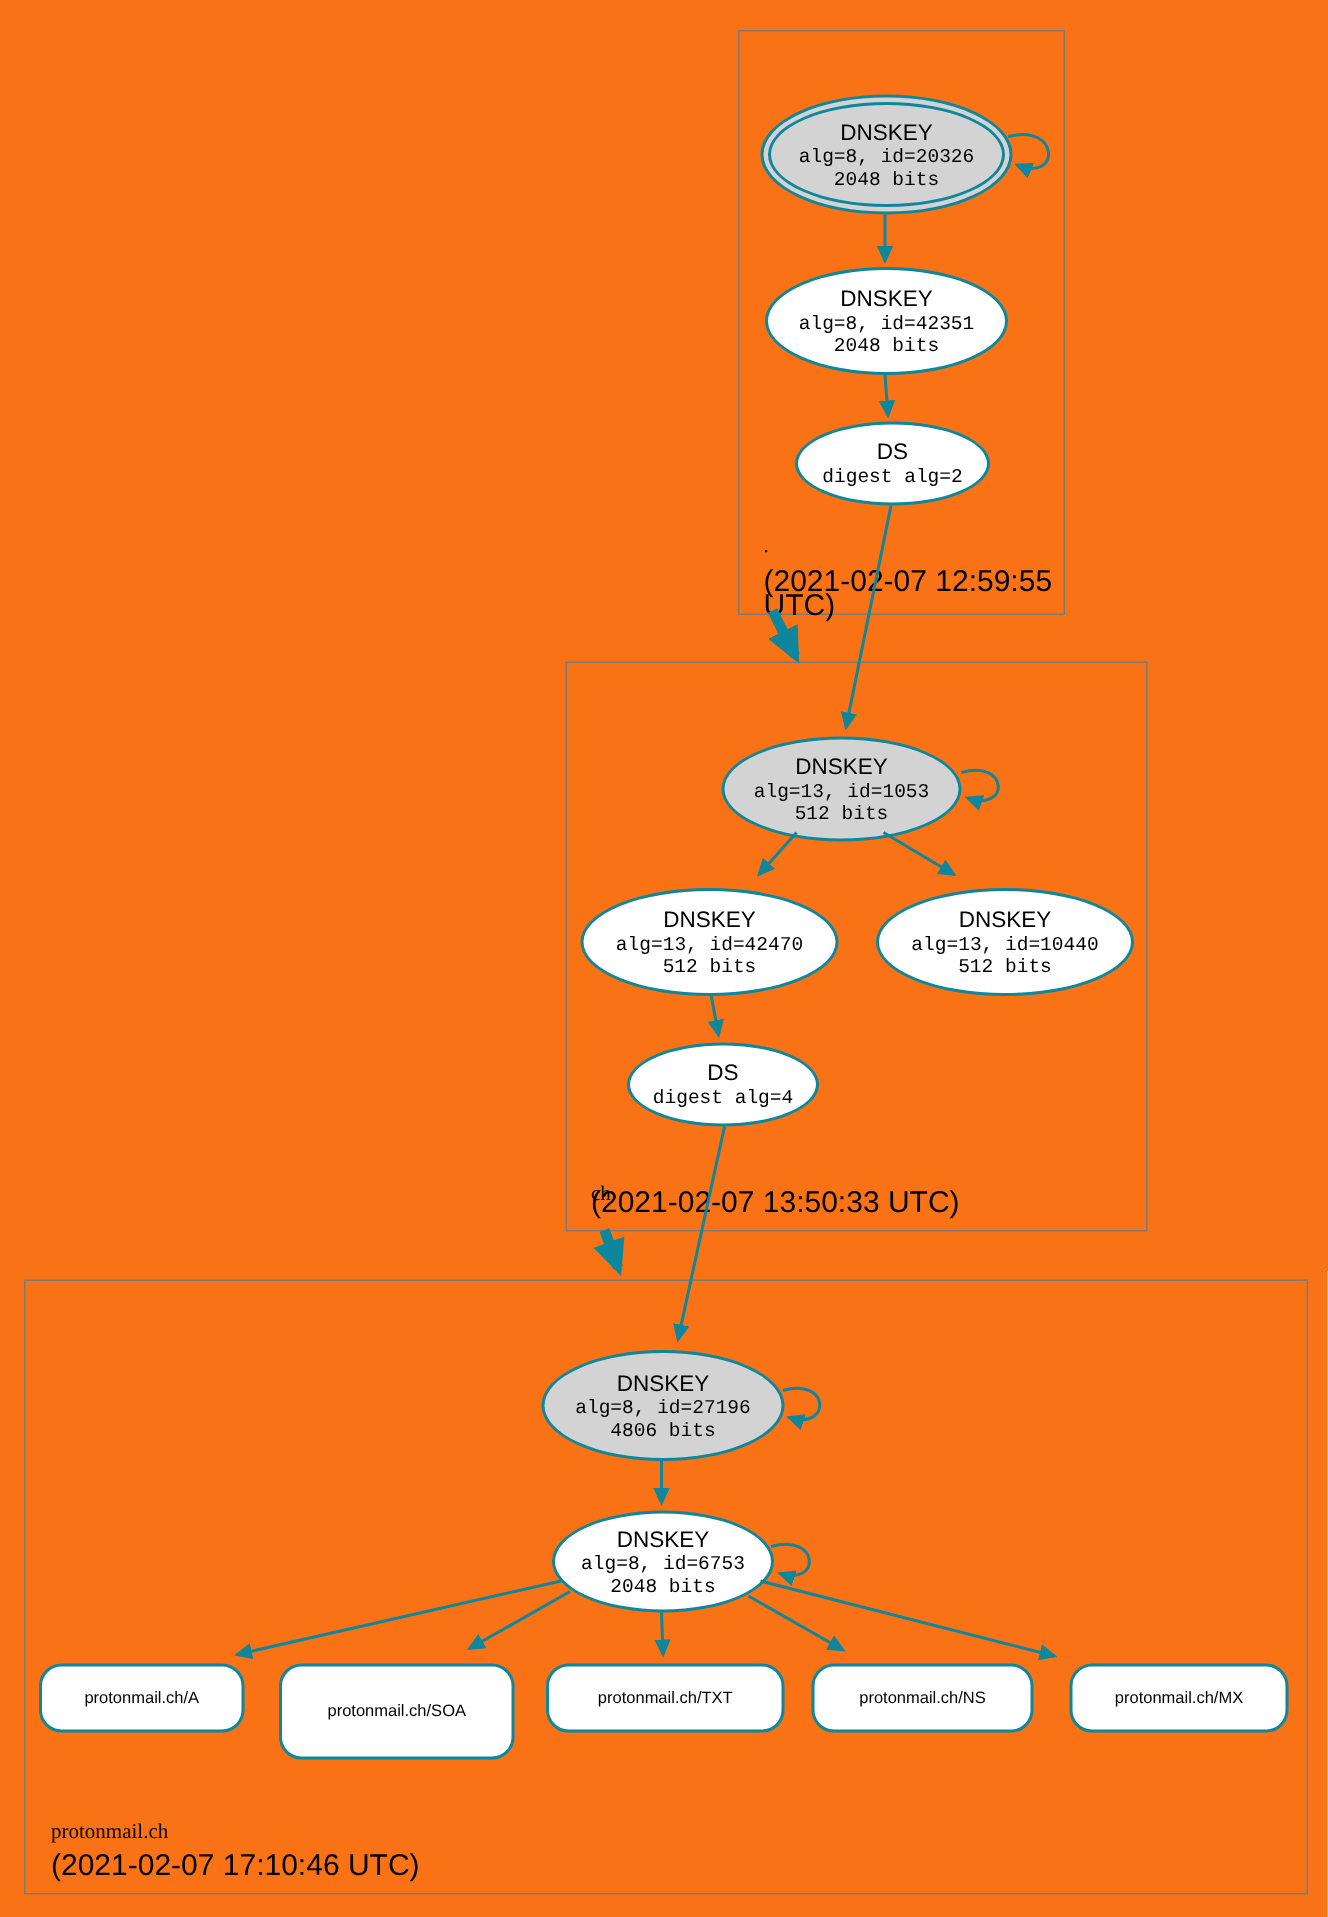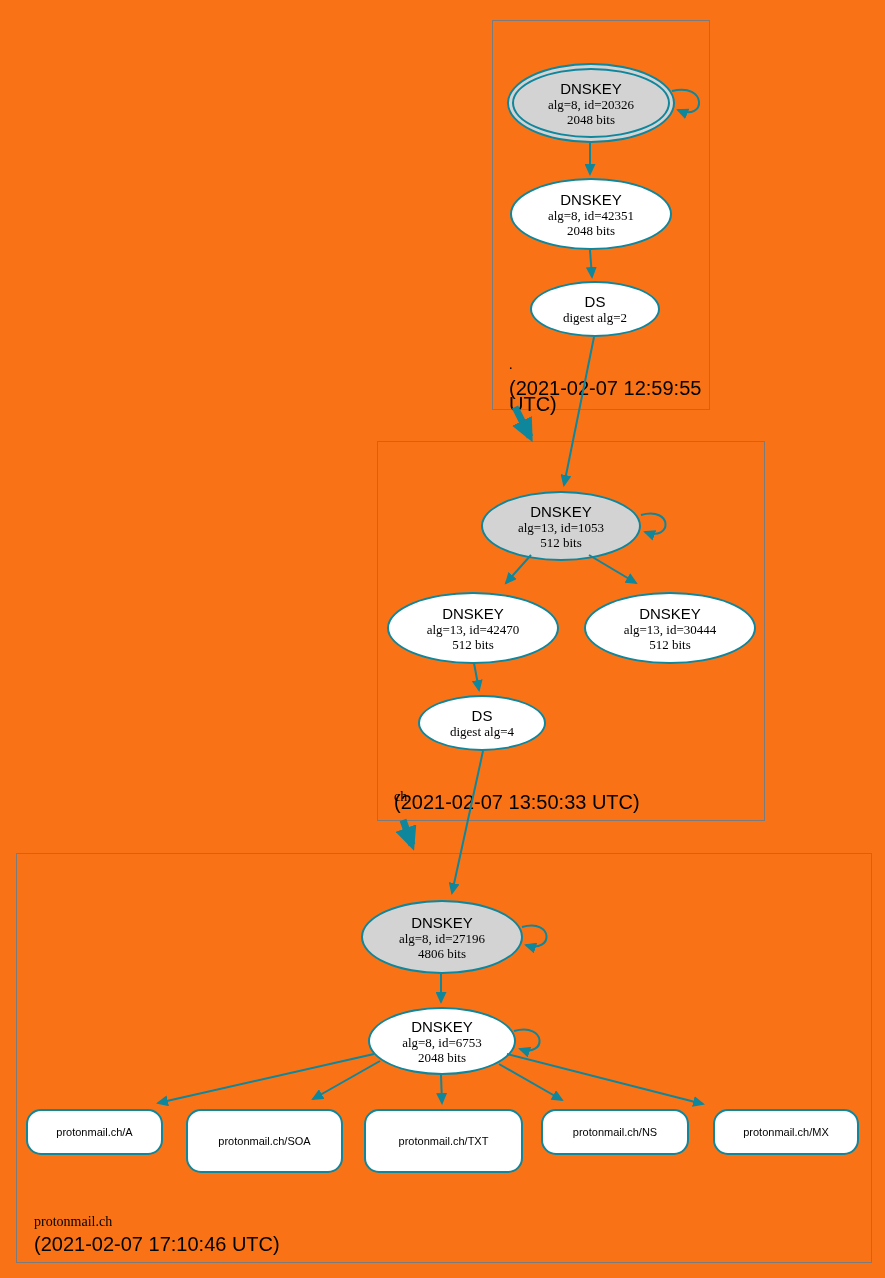--- a/index.html
+++ b/index.html
@@ -18,21 +18,21 @@
   .zone-box{position:absolute;border:1px solid var(--box-border);background:transparent;z-index:0;}
   .zone-label{position:absolute;font-family:"Liberation Serif",serif;font-size:14px;line-height:16px;z-index:2;}
   .zone-ts{position:absolute;font-family:Liberation Sans, sans-serif;font-size:20px;line-height:16px;z-index:2;}
   .node{position:absolute;z-index:2;display:flex;flex-direction:column;align-items:center;
         justify-content:center;text-align:center;box-sizing:border-box;}
   .ellipse{border:2px solid var(--accent);border-radius:50%;background:#fff;}
   .ksk{background:var(--ksk-fill);}
   .double-inner{position:absolute;inset:3px;border:2px solid var(--accent);border-radius:50%;
         display:flex;flex-direction:column;align-items:center;justify-content:center;background:var(--ksk-fill);}
   .node-title{font-family:"Liberation Sans",sans-serif;font-size:15px;line-height:17px;}
-  .node-detail{font-family:Liberation Serif, serif;font-size:13px;line-height:15px;}
+  .node-detail{font-family:Liberation Mono, monospace;font-size:13px;line-height:15px;}
   .rrset{position:absolute;z-index:2;border:2px solid var(--accent);border-radius:15px;background:#fff;
          display:flex;align-items:center;justify-content:center;font-size:11px;box-sizing:border-box;}
 </style>
 </head>
 <body>
 
 <div class="canvas">
 
   <svg class="edges" width="885" height="1278" viewBox="0 0 885 1278">
     <defs>
@@ -94,21 +94,21 @@
       <span class="node-detail">alg=13, id=1053</span>
       <span class="node-detail">512 bits</span>
     </div>
     <div class="node ellipse" style="left:9px;top:150px;width:172px;height:72px;">
       <span class="node-title">DNSKEY</span>
       <span class="node-detail">alg=13, id=42470</span>
       <span class="node-detail">512 bits</span>
     </div>
     <div class="node ellipse" style="left:206px;top:150px;width:172px;height:72px;">
       <span class="node-title">DNSKEY</span>
-      <span class="node-detail">alg=13, id=30444</span>
+      <span class="node-detail">alg=13, id=10440</span>
       <span class="node-detail">512 bits</span>
     </div>
     <div class="node ellipse" style="left:40px;top:253px;width:128px;height:56px;">
       <span class="node-title">DS</span>
       <span class="node-detail">digest alg=4</span>
     </div>
     <div class="zone-label" style="left:16px;top:328px;margin-top:19px;">ch</div>
     <div class="zone-ts" style="left:16px;top:352px;">(2021-02-07 13:50:33 UTC)</div>
   </div>
 
@@ -118,20 +118,20 @@
       <span class="node-detail">alg=8, id=27196</span>
       <span class="node-detail">4806 bits</span>
     </div>
     <div class="node ellipse" style="left:351px;top:153px;width:148px;height:68px;">
       <span class="node-title">DNSKEY</span>
       <span class="node-detail">alg=8, id=6753</span>
       <span class="node-detail">2048 bits</span>
     </div>
     <div class="rrset" style="left:9px;top:255px;width:137px;height:46px;">protonmail.ch/A</div>
     <div class="rrset" style="left:169px;top:255px;width:157px;height:64px;text-align:center;">protonmail.ch/SOA</div>
-    <div class="rrset" style="left:347px;top:255px;width:159px;height:64px;">protonmail.ch/TXT</div>
+    <div class="rrset" style="left:347px;top:255px;width:159px;height:46px;">protonmail.ch/TXT</div>
     <div class="rrset" style="left:696px;top:255px;width:146px;height:46px;">protonmail.ch/MX</div>
     <div class="rrset" style="left:524px;top:255px;width:148px;height:46px;">protonmail.ch/NS</div>
     <div class="zone-label" style="left:17px;top:360px;">protonmail.ch</div>
     <div class="zone-ts" style="left:17px;top:382px;">(2021-02-07 17:10:46 UTC)</div>
   </div>
 
 </div>
 
 </body></html>

